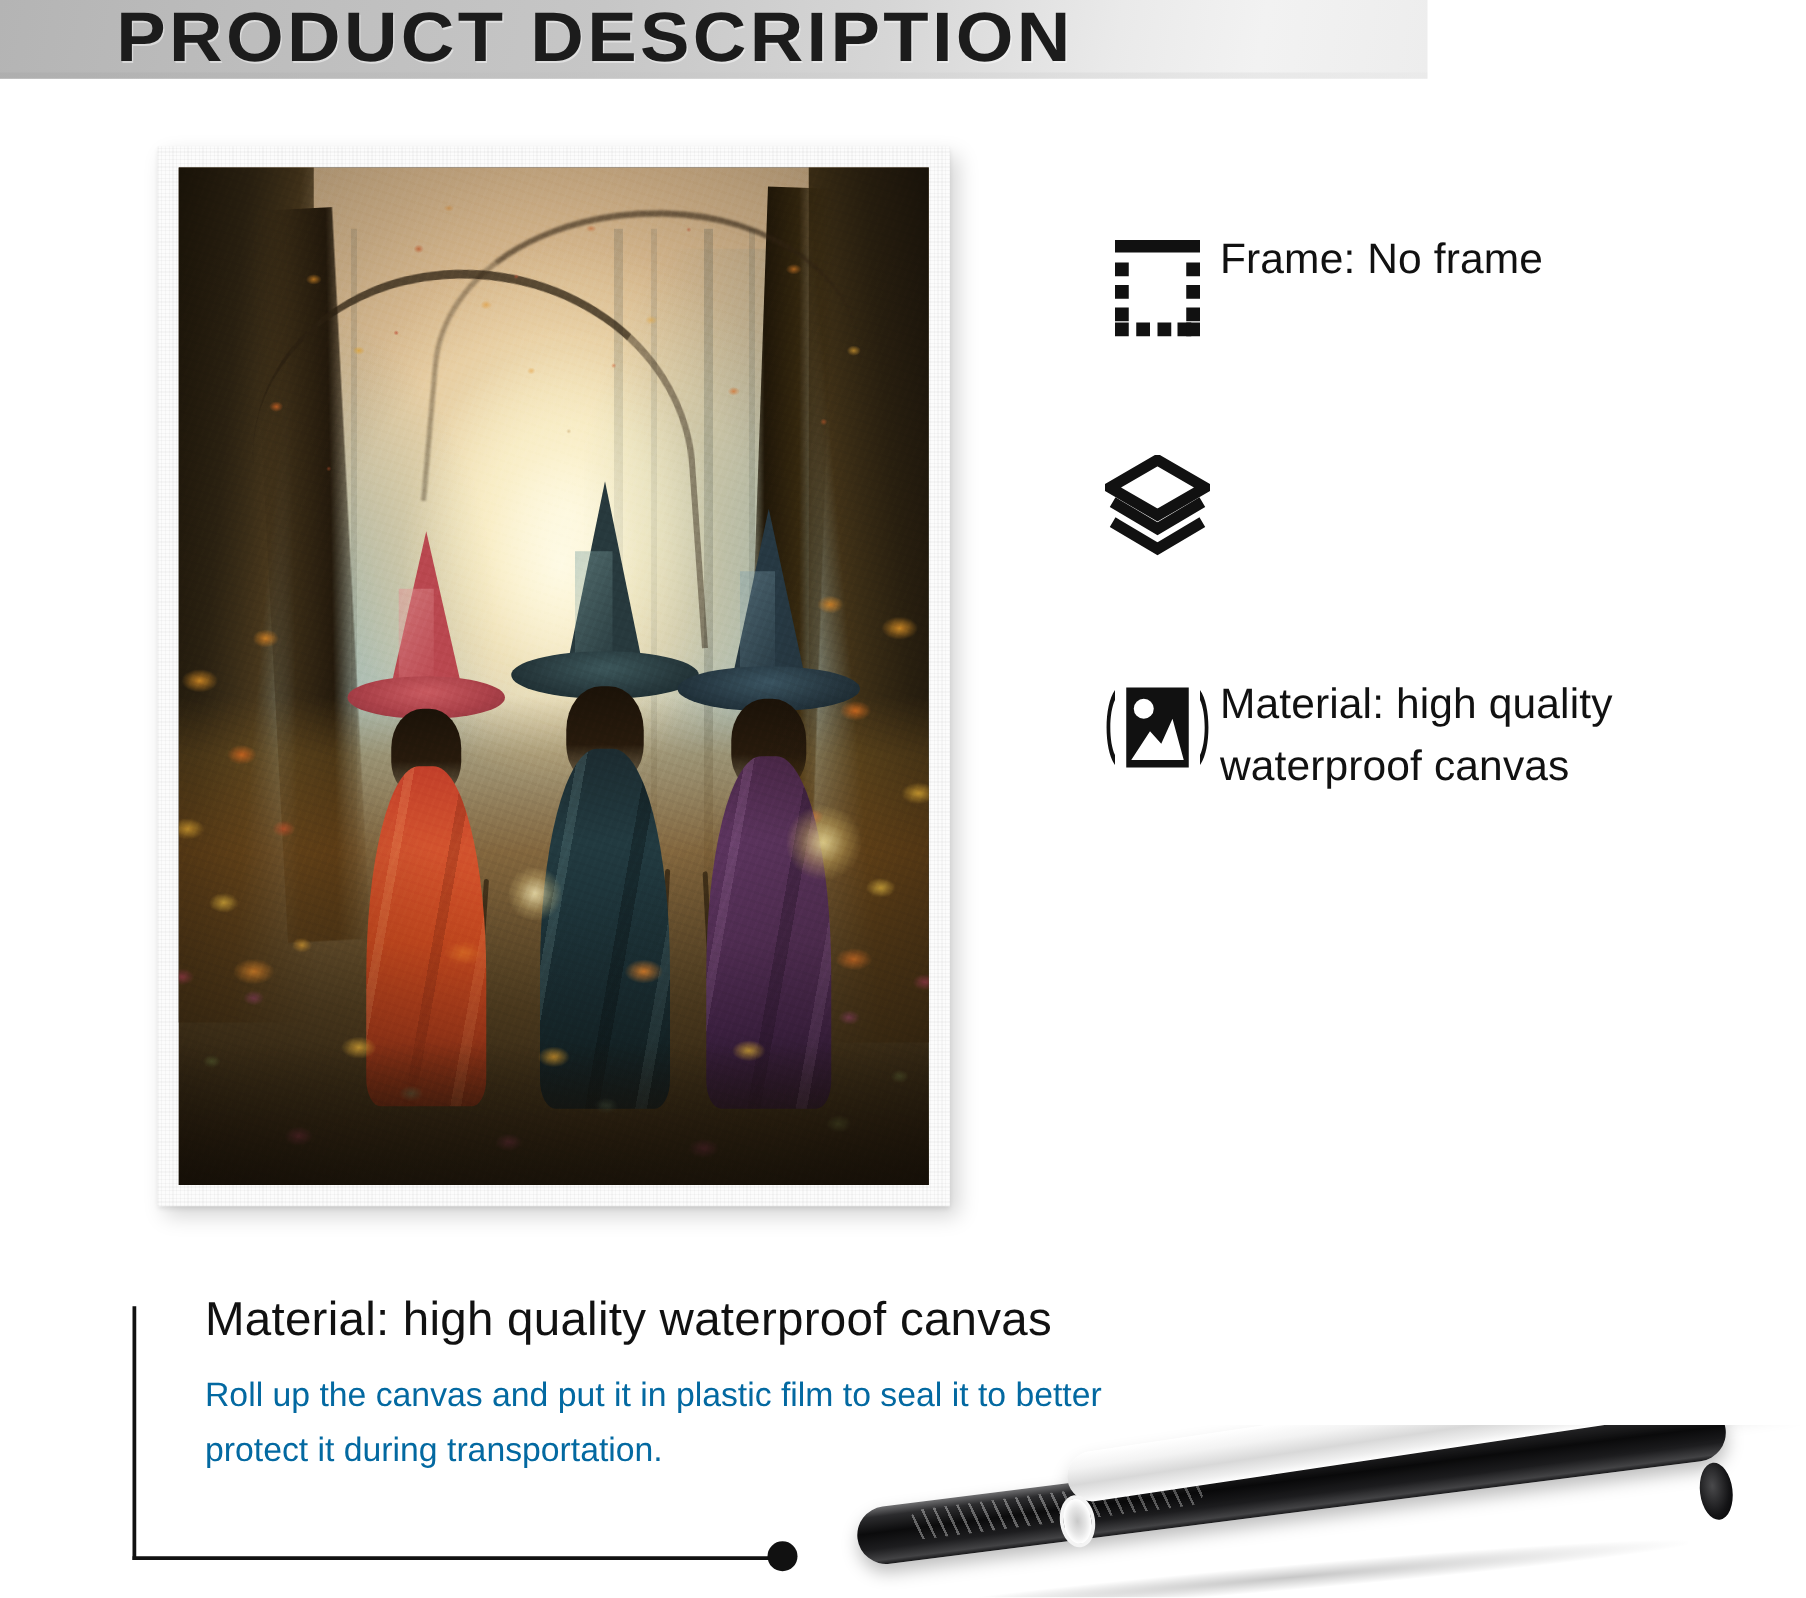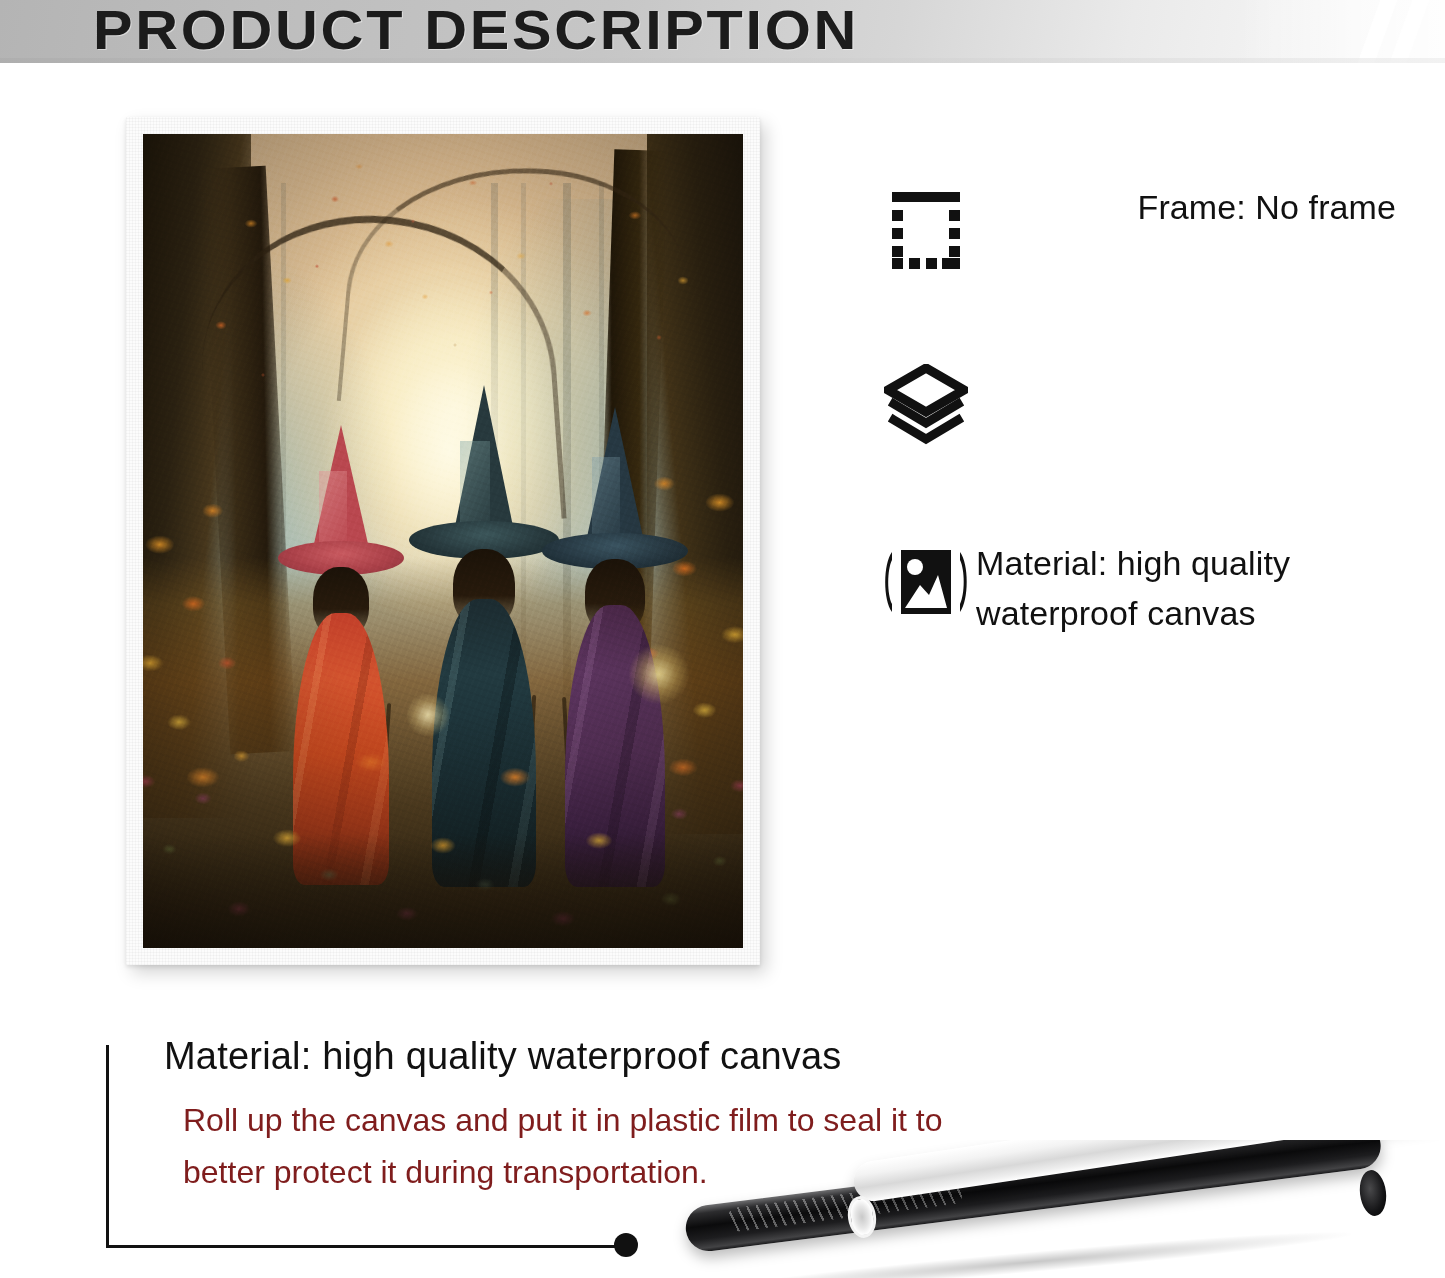--- a/index.html
+++ b/index.html
@@ -13,21 +13,21 @@
     position: relative;
     overflow: hidden;
     font-family: "Liberation Sans", sans-serif;
     -webkit-font-smoothing: antialiased;
   }
 
   
   #header-banner {
     position: absolute;
     left: 0; top: 0;
-    width: 1445px;
+    width: 1142px;
     height: 63px;
     background: linear-gradient(100deg,
         #b4b4b4 0%,
         #bdbdbd 18%,
         #c6c6c6 42%,
         #d6d6d6 62%,
         #eaeaea 78%,
         #f2f2f2 88%,
         #ededed 100%);
     overflow: hidden;
@@ -430,21 +430,20 @@
   #spec-list {
     position: absolute;
     left: 876px;
     top: 180px;
     width: 520px;
   }
   .spec-row {
     display: flex;
     align-items: flex-start;
     margin-bottom: 88px;
-    justify-content: space-between;
   }
   .spec-icon {
     width: 100px;
     flex: 0 0 100px;
     display: flex;
     align-items: center;
     justify-content: center;
     padding-top: 6px;
   }
   .spec-text {
@@ -486,24 +485,23 @@
     font-size: 38px;
     color: #111;
     white-space: nowrap;
     letter-spacing: .2px;
   }
   #callout-body {
     position: absolute;
     left: 58px;
     top: 60px;
     width: 790px;
-    font-size: 32px;
+    font-size: 27px;
     line-height: 1.62;
-    color: #7f1d1d;
-    margin-left: 19px;
+    color: #0369a1;
   }
 
   
   #rolled-canvas-photo {
     position: absolute;
     left: 672px;
     top: 1140px;
     width: 773px;
     height: 138px;
     overflow: hidden;

